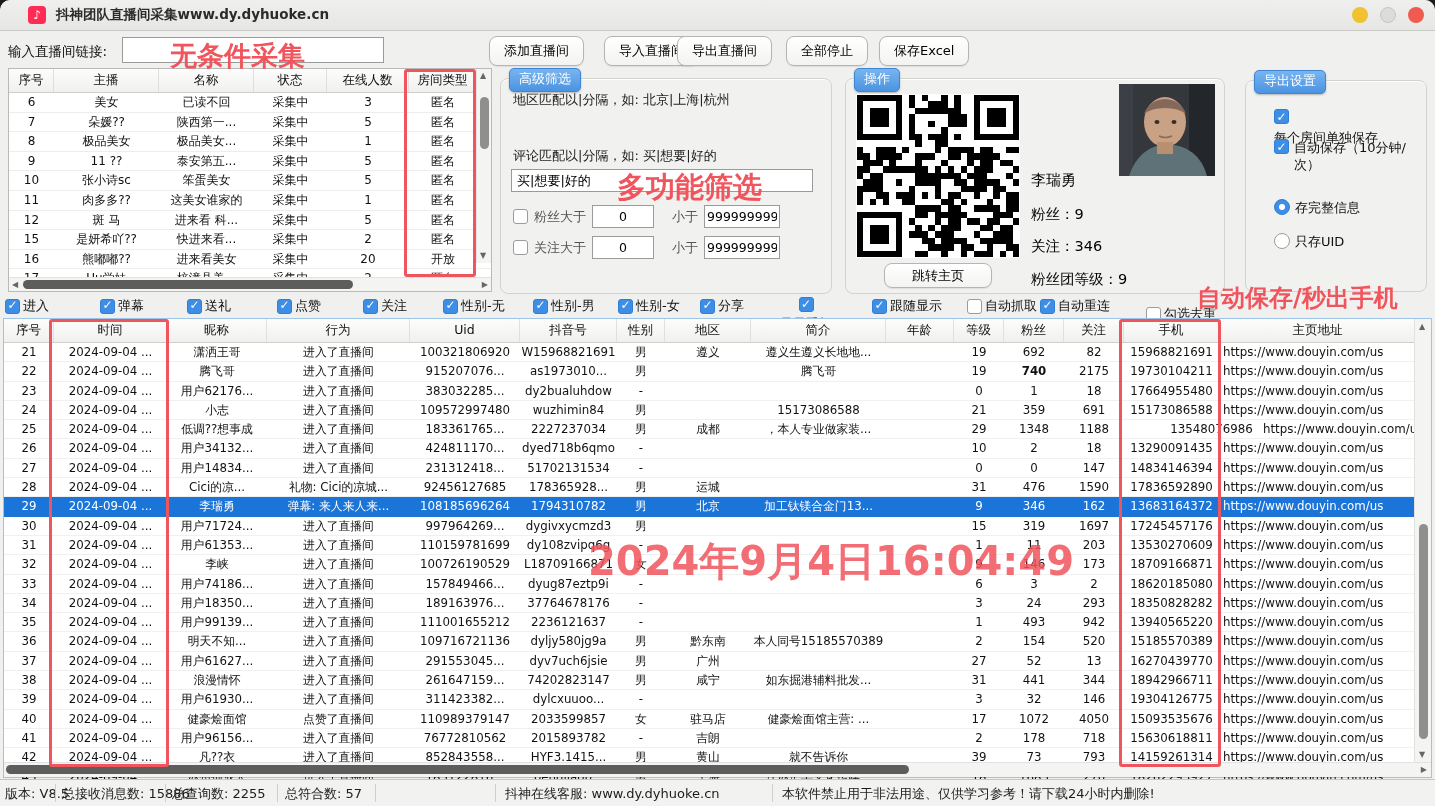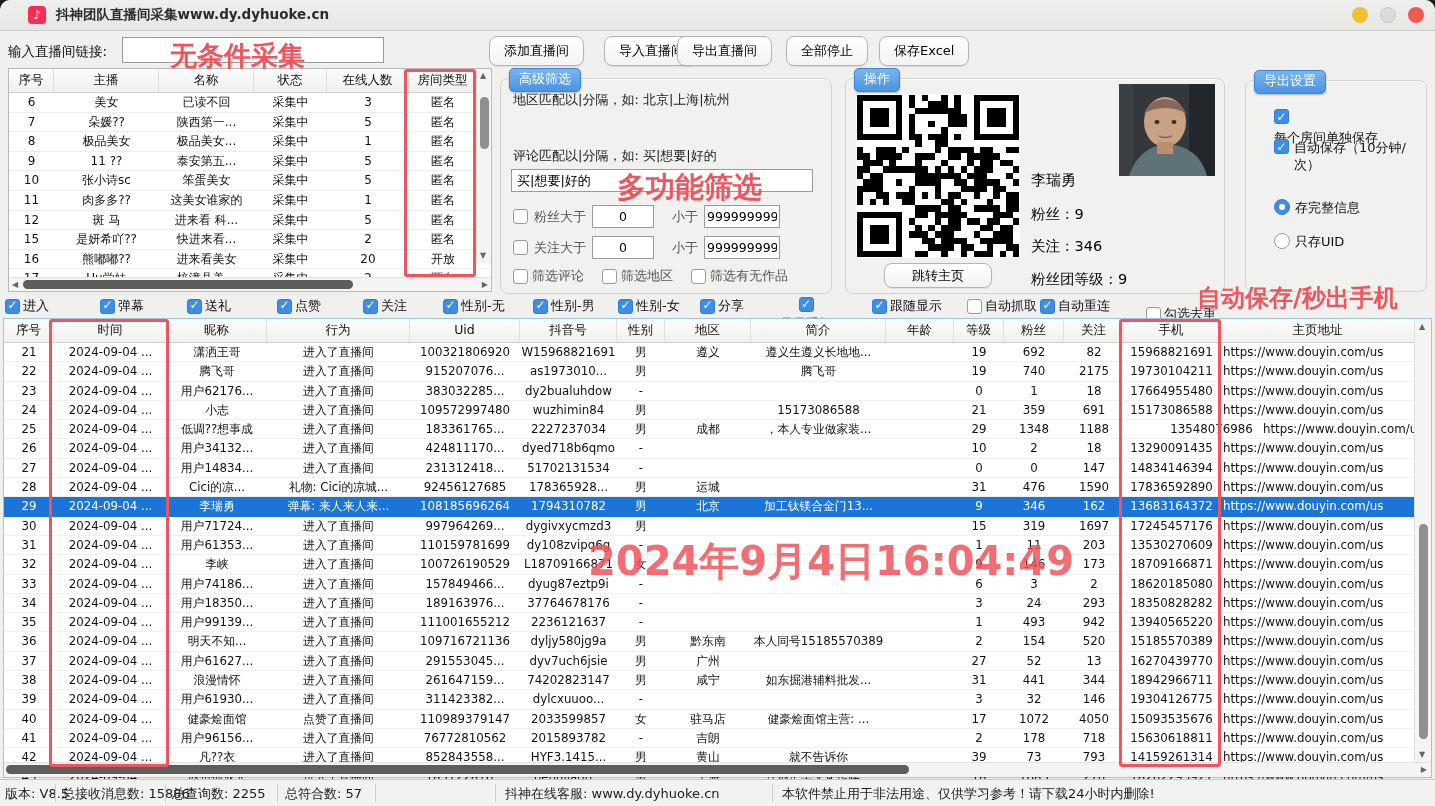--- a/index.html
+++ b/index.html
@@ -249,34 +249,20 @@
       <span style="margin-left:12px;">小于</span>
       <input class="num-input" style="width: 76px;" value="999999999">
     </div>
     <div class="f-row" style="top:157px;">
       <span class="cb"></span>
       <span>关注大于</span>
       <input class="num-input" style="width: 62px;" value="0">
       <span style="margin-left:12px;">小于</span>
       <input class="num-input" style="width: 76px;" value="999999999">
     </div>
-    <div class="f-row" style="top:188px;gap:18px;" id="filter-checks">
-        <span style="display: inline-flex; gap: 4px; align-items: center;">
-          <span class="cb"></span>
-          <span>筛选评论</span>
-        </span>
-        <span style="display: inline-flex; gap: 4px; align-items: center;">
-          <span class="cb"></span>
-          <span>筛选地区</span>
-        </span>
-        <span style="display: inline-flex; gap: 4px; align-items: center;">
-          <span class="cb"></span>
-          <span>筛选有无作品</span>
-        </span>
-      </div>
   </div>
 
   <div id="operate-panel" class="abs panel">
     <span class="panel-tab">操作</span>
     <div id="qr-box">
         <div id="qr"><svg width="162" height="162" viewBox="0 0 162.5 162.5" fill="#000" shape-rendering="crispEdges">
             <rect x="0" y="0" width="6.5" height="6.5"></rect>
             <rect x="6.5" y="0" width="6.5" height="6.5"></rect>
             <rect x="13" y="0" width="6.5" height="6.5"></rect>
             <rect x="19.5" y="0" width="6.5" height="6.5"></rect>
@@ -764,21 +750,21 @@
           <div class="cell" style="width: 113px;">2024-09-04 ...</div>
           <div class="cell" style="width: 100px;">腾飞哥</div>
           <div class="cell" style="width: 143px;">进入了直播间</div>
           <div class="cell" style="width: 110px;">915207076...</div>
           <div class="cell" style="width: 97px;">as1973010...</div>
           <div class="cell" style="width: 48px;">男</div>
           <div class="cell" style="width: 86px;"></div>
           <div class="cell" style="width: 135px;">腾飞哥</div>
           <div class="cell" style="width: 68px;"></div>
           <div class="cell" style="width: 50px;">19</div>
-          <div class="cell" style="width: 60px;">740</div>
+          <div class="cell" style="width: 60px; font-weight: bold;">740</div>
           <div class="cell" style="width: 60px;">2175</div>
           <div class="cell" style="width: 95px;">19730104211</div>
           <div class="cell url" style="width: 198px;">https://www.douyin.com/us</div>
         </div>
         <div class="mt-row">
           <div class="cell" style="width: 50px;">23</div>
           <div class="cell" style="width: 113px;">2024-09-04 ...</div>
           <div class="cell" style="width: 100px;">用户62176...</div>
           <div class="cell" style="width: 143px;">进入了直播间</div>
           <div class="cell" style="width: 110px;">383032285...</div>

